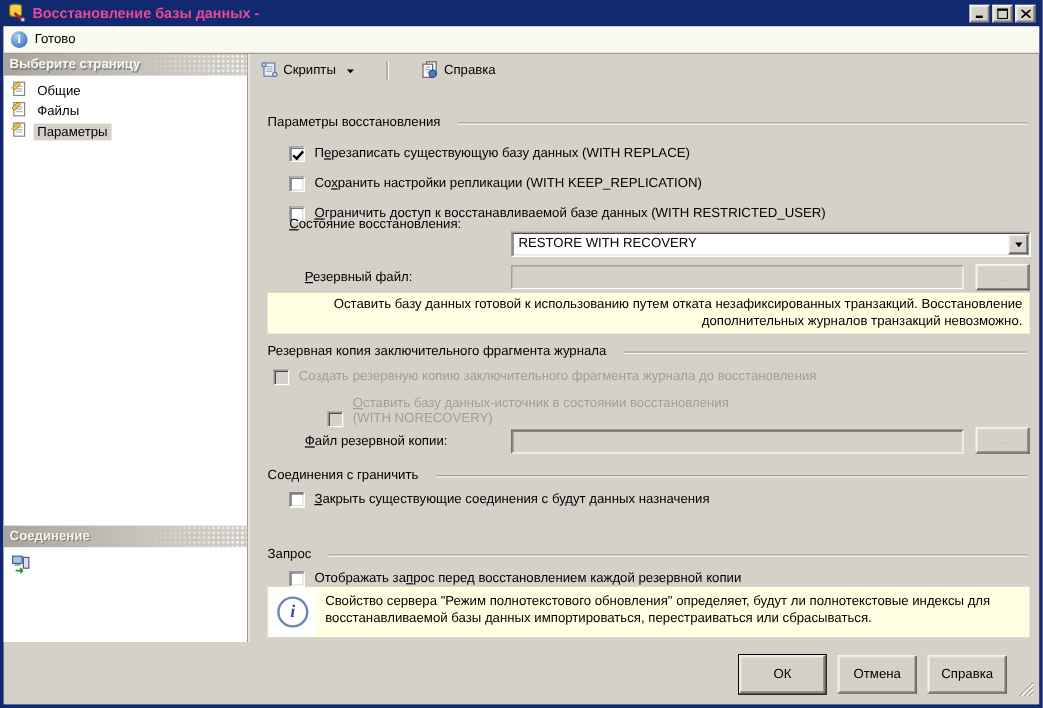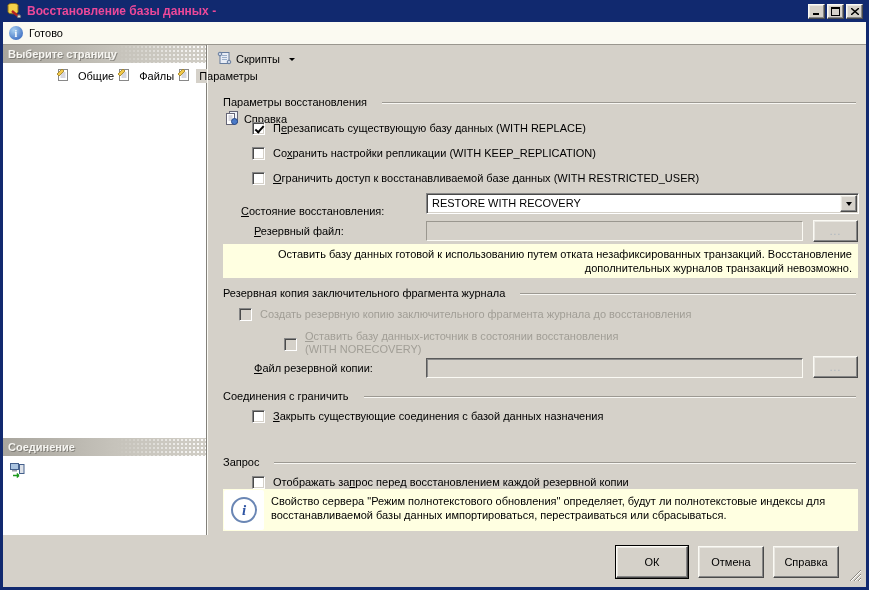--- a/index.html
+++ b/index.html
@@ -27,36 +27,36 @@
   .body{flex:1;display:flex;min-height:0;}
   
   .sidebar{width:204px;background:var(--c-sidebar);border-right:1px solid #82807a;position:relative;}
   .panel-hdr{height:18px;line-height:18px;padding:0 5px;font-weight:bold;color:#f6f5f1;
     background:linear-gradient(90deg,#a8a59d,#c6c3bb 55%,#d0cdc5);position:relative;overflow:hidden;
     text-shadow:1px 1px 0 rgba(90,88,82,.55);}
   .panel-hdr::after{content:"";position:absolute;right:0;top:0;bottom:0;width:90px;
     background-image:radial-gradient(circle,rgba(255,255,255,.95) .9px,transparent 1.2px);
     background-size:4px 4px;
     -webkit-mask-image:linear-gradient(90deg,transparent,#000);mask-image:linear-gradient(90deg,transparent,#000);}
-  .sb-items{padding:4px 0 0 6px;display:flex;flex-direction:row;margin-left:47px;}
+  .sb-items{padding:4px 0 0 6px;display:flex;flex-direction:column;}
   .sb-item{height:17px;display:flex;align-items:center;gap:5px;cursor:default;}
   .sb-item .lbl{padding:1px 3px;}
   .sb-item.selected .lbl{background:var(--c-selection);}
   .conn-hdr{position:absolute;left:0;right:0;top:393px;}
   .conn-icon{position:absolute;left:6px;top:416px;}
   
   .main{flex:1;position:relative;border-left:1px solid #fbfaf4;}
-  .toolbar{position:absolute;top:2px;left:2px;height:24px;display:flex;align-items:center;gap:18px;flex-direction:column;}
+  .toolbar{position:absolute;top:2px;left:2px;height:24px;display:flex;align-items:center;gap:18px;}
   .tool-btn{display:flex;align-items:center;gap:4px;padding:2px 5px;border:1px solid transparent;background:transparent;font:inherit;}
   .drop-arr{width:0;height:0;border-left:3px solid transparent;border-right:3px solid transparent;
     border-top:3px solid #000;margin-left:5px;}
   .tb-sep{width:1px;height:16px;background:#9a978f;margin:0 3px;box-shadow:1px 0 0 #fff;}
   .group{position:absolute;left:15px;right:10px;display:flex;align-items:center;gap:15px;height:13px;}
   .gline{flex:1;height:2px;border-top:1px solid #9c9992;border-bottom:1px solid #f8f7f3;margin-top:2px;}
-  .cb-row{position:absolute;display:flex;align-items:center;gap:8px;margin-left:11px;}
+  .cb-row{position:absolute;display:flex;align-items:flex-end;gap:8px;}
   .cb{width:13px;height:13px;flex:0 0 13px;background:#fff;border:1px solid;
     border-color:#868686 #fff #fff #868686;
     box-shadow:inset 1px 1px 0 #4a4a4a,inset -1px -1px 0 var(--c-face);position:relative;}
   .cb.checked::after{content:"";position:absolute;left:2px;top:3px;width:7px;height:3px;
     border-left:2px solid #000;border-bottom:2px solid #000;transform:rotate(-48deg);}
   .cb-row.disabled .cb{background:var(--c-face);}
   .cb-row.disabled .cb-label{color:var(--c-disabled);}
   .cb-label{line-height:13px;padding-top:1px;}
   .ak{text-decoration:underline;}
   .flabel{position:absolute;line-height:13px;white-space:nowrap;}
@@ -200,21 +200,21 @@
         </div>
         <div class="cb-row" style="top:101px;left:33px">
           <span class="cb"></span>
           <span class="cb-label"><span>Со</span><span class="ak">х</span><span>ранить настройки репликации (WITH KEEP_REPLICATION)</span></span>
         </div>
         <div class="cb-row" style="top:126px;left:33px">
           <span class="cb"></span>
           <span class="cb-label"><span></span><span class="ak">О</span><span>граничить доступ к восстанавливаемой базе данных (WITH RESTRICTED_USER)</span></span>
         </div>
 
-        <span class="flabel" style="left:33px;top:160px"><span></span><span class="ak">С</span><span>остояние восстановления:</span></span>
+        <span class="flabel" style="left:33px;top:136px"><span></span><span class="ak">С</span><span>остояние восстановления:</span></span>
         <div class="combo" style="left:218px;top:148px;width:433px">
           <span class="combo-text">RESTORE WITH RECOVERY</span>
           <span class="combo-btn raised">
               <span class="arr-down"></span>
             </span>
         </div>
 
         <span class="flabel" style="left:46px;top:180px"><span></span><span class="ak">Р</span><span>езервный файл:</span></span>
         <div class="textbox light" style="left:218px;top:176px;width:377px"></div>
         <button class="browse raised" style="left:605px;top:175px">...</button>
@@ -236,21 +236,21 @@
         <span class="flabel" style="left:46px;top:317px"><span></span><span class="ak">Ф</span><span>айл резервной копии:</span></span>
         <div class="textbox dark" style="left:218px;top:313px;width:377px"></div>
         <button class="browse raised" style="left:605px;top:311px">...</button>
 
         <div class="group" style="top:344px">
           <span>Соединения с граничить</span>
             <span class="gline"></span>
         </div>
         <div class="cb-row" style="top:364px;left:33px">
           <span class="cb"></span>
-          <span class="cb-label"><span></span><span class="ak">З</span><span>акрыть существующие соединения с базой данных назначения</span></span>
+          <span class="cb-label"><span></span><span class="ak">З</span><span>акрыть существующие соединения с будут данных назначения</span></span>
         </div>
 
         <div class="group" style="top:410px">
           <span>Запрос</span>
             <span class="gline"></span>
         </div>
         <div class="cb-row" style="top:430px;left:33px">
           <span class="cb"></span>
           <span class="cb-label"><span>Отображать за</span><span class="ak">п</span><span>рос перед восстановлением каждой резервной копии</span></span>
         </div>

